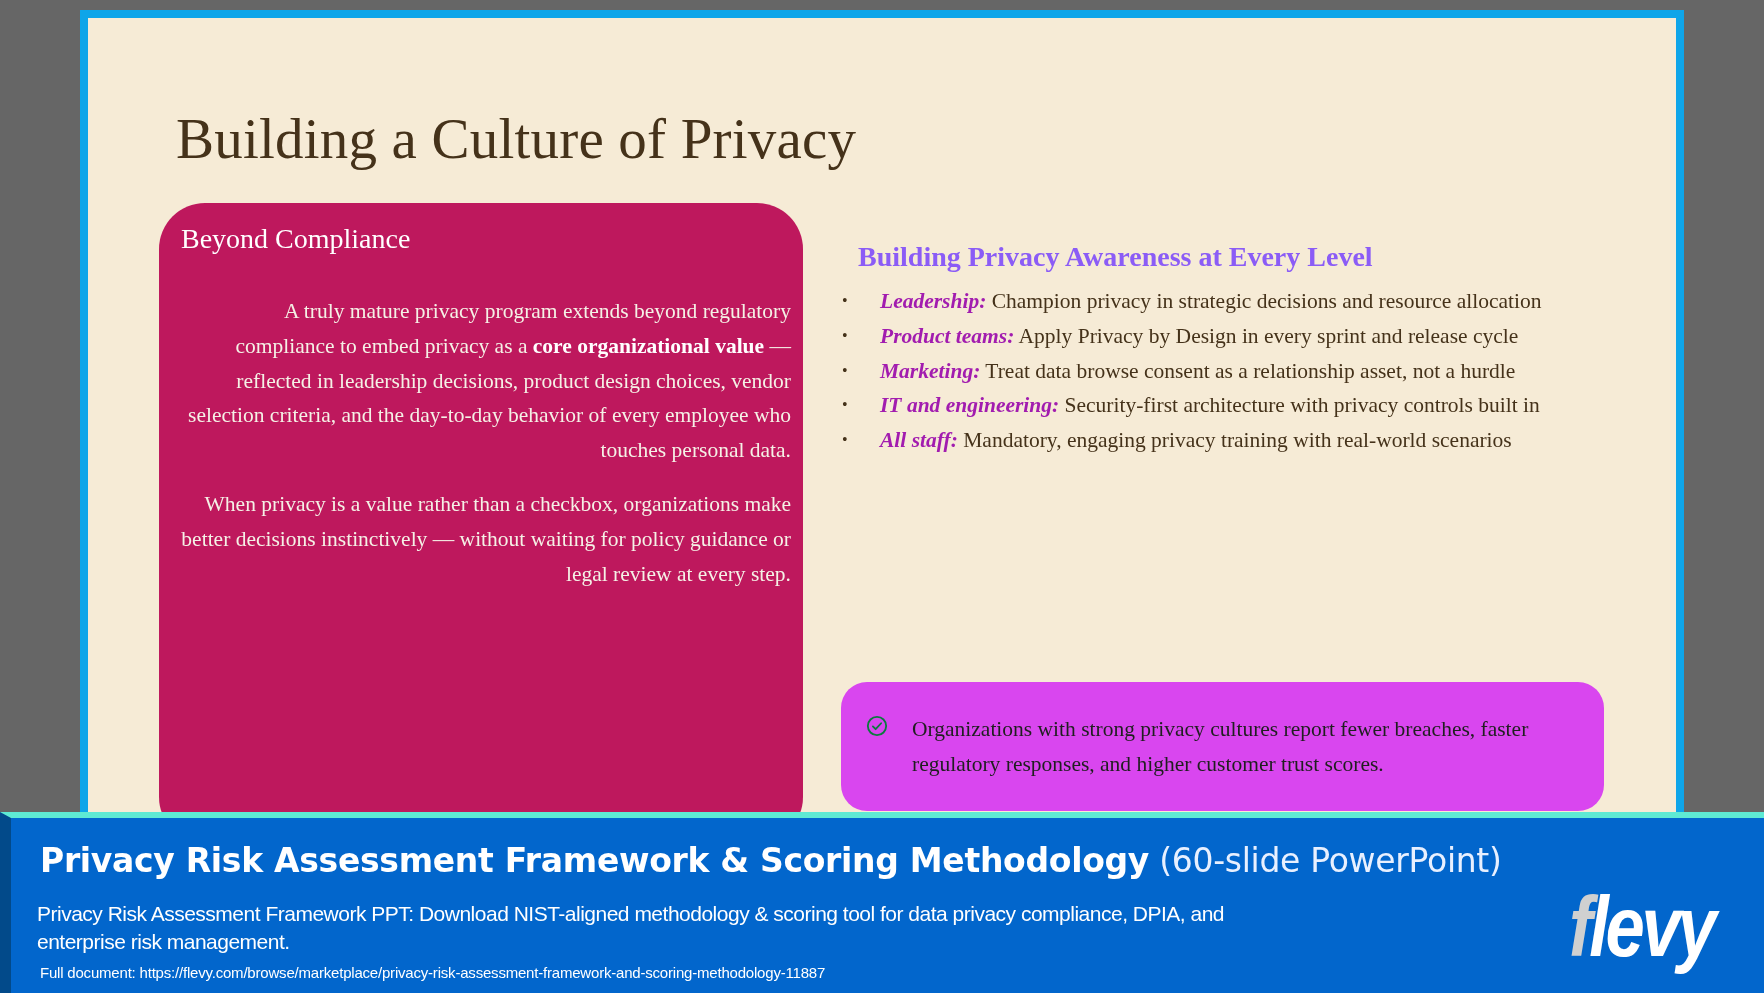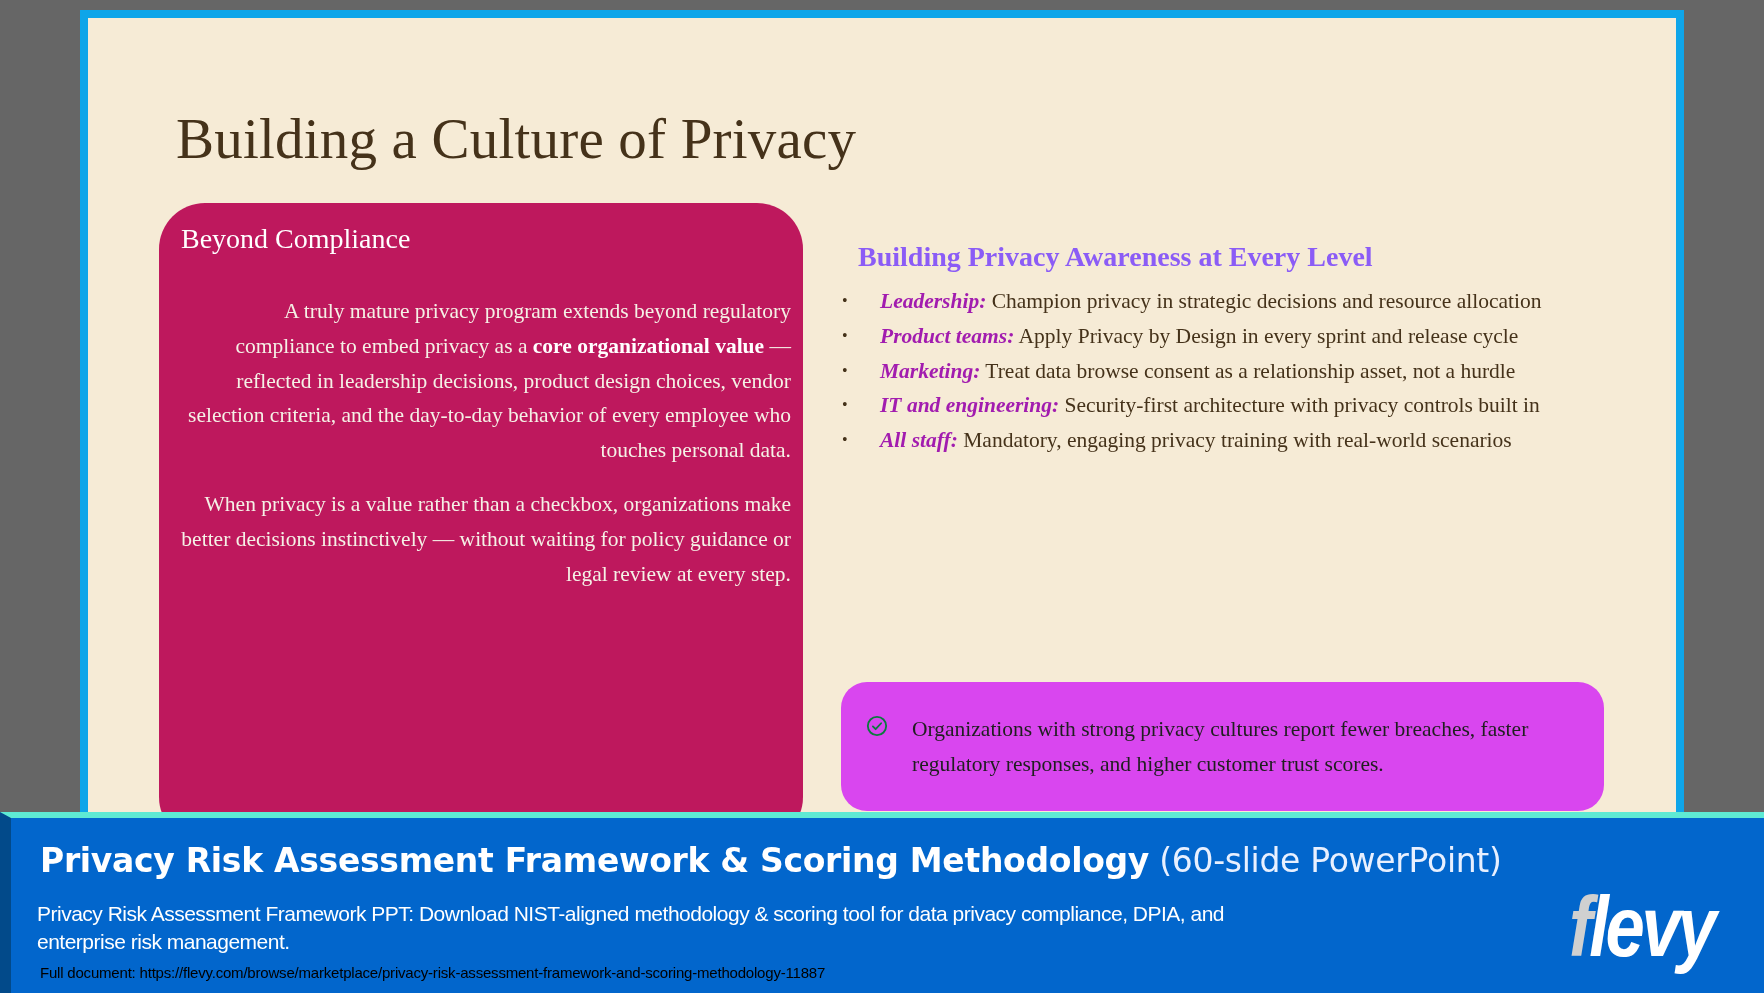--- a/index.html
+++ b/index.html
@@ -71,21 +71,21 @@
   }
   .banner-title b { font-weight:bold; }
   .banner-title .light { font-weight:normal; color:#e8f0ff; }
   .banner-sub {
     position:absolute; left:26px; top:82px; width:1220px;
     font-family:"Liberation Sans", sans-serif; font-size:21px; line-height:28px;
     color:#ffffff; letter-spacing:-0.5px;
   }
   .banner-url {
     position:absolute; left:29px; top:146px; white-space:nowrap;
-    font-family:"Liberation Sans", sans-serif; font-size:15px; color:#000000;
+    font-family:"Liberation Sans", sans-serif; font-size:15px; color:#ffffff;
     letter-spacing:-0.2px;
   }
   .logo {
     position:absolute; left:1558px; top:65px; white-space:nowrap;
     font-family:"Liberation Sans", sans-serif; font-weight:bold; font-style:italic;
     font-size:86px; line-height:86px; letter-spacing:-4px;
     transform:scaleX(0.82); transform-origin:left top;
   }
   .logo .f { color:#d0d0d0; }
   .logo .rest { color:#ffffff; }

